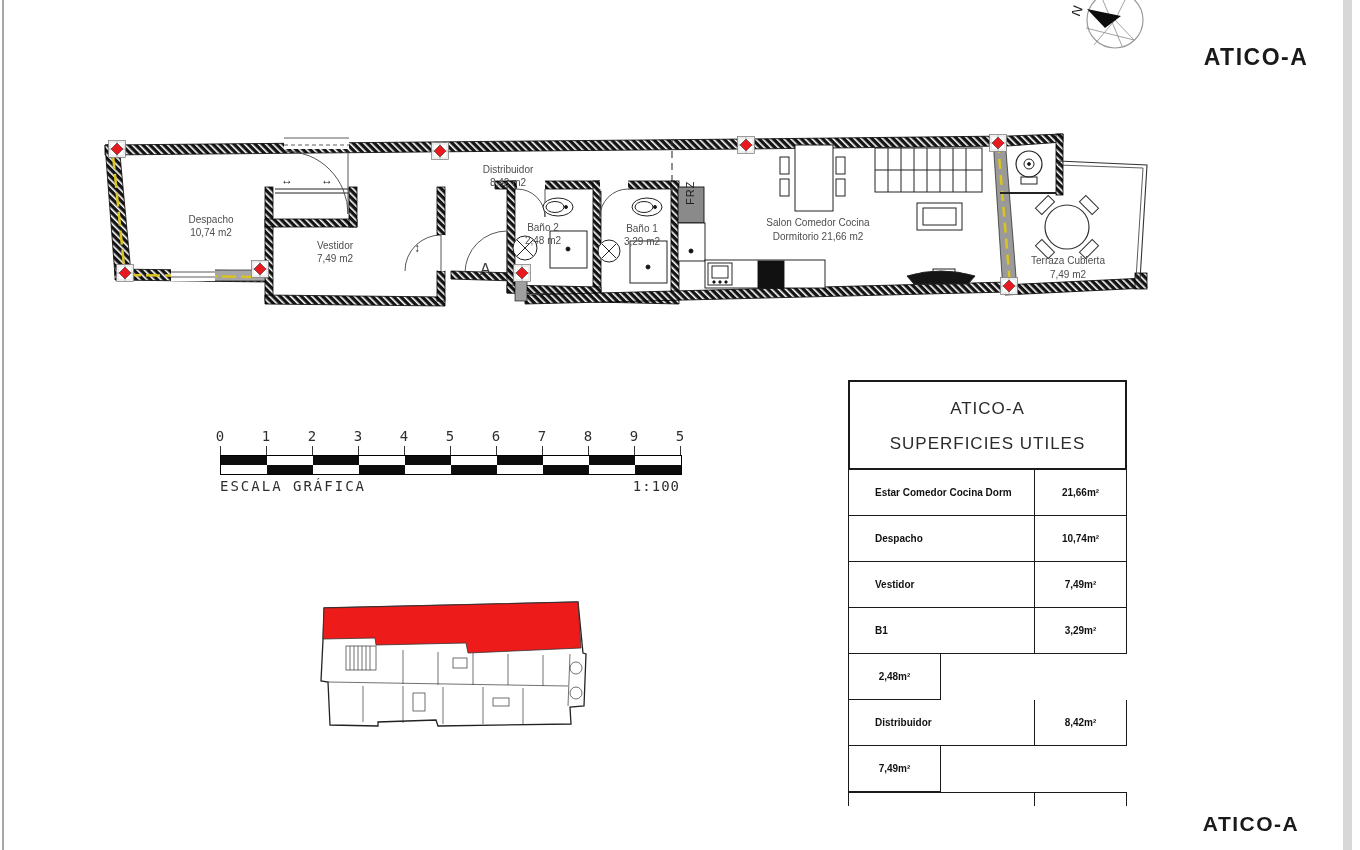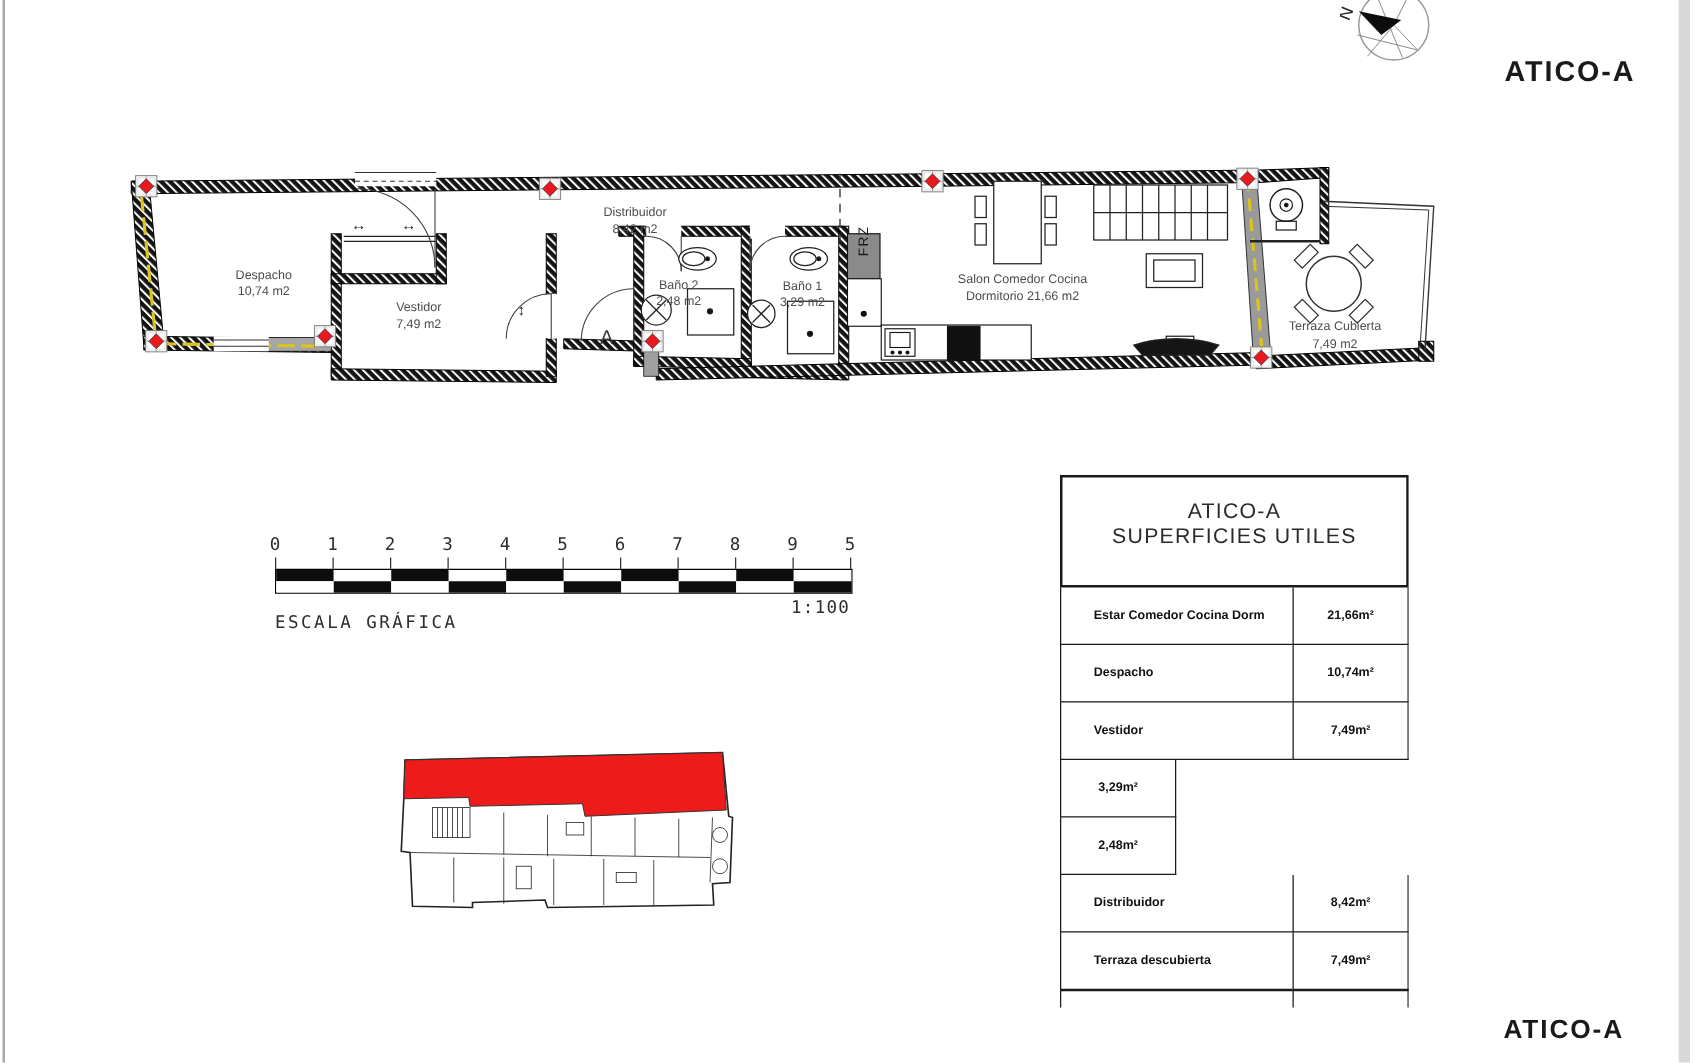--- a/index.html
+++ b/index.html
@@ -16,28 +16,28 @@
   
   .scale-area{left:220px;top:426px;width:470px;height:75px;color:#2e2e2e;
               font-family:"DejaVu Sans Mono",monospace;}
   .sb-num{position:absolute;top:2px;width:30px;text-align:center;font-size:14px;}
   .sb-tick{position:absolute;top:20px;width:1px;height:9px;background:#333;}
   .sb-bar{position:absolute;left:0;top:29px;width:460px;border:1px solid #000;}
   .sb-row{display:flex;height:9px;}
   .sb-cell{width:46px;height:9px;}
   .sb-cell.b{background:#0d0d0d;}
   .sb-cell.w{background:#ffffff;}
-  .sb-label{position:absolute;top:64px;font-size:14px;letter-spacing:2px;}
+  .sb-label{position:absolute;top:52px;font-size:14px;letter-spacing:2px;}
   .sb-ratio{position:absolute;left:398px;width:62px;top:52px;text-align:right;font-size:14px;letter-spacing:1px;}
   
   .areas-table{left:848px;top:380px;width:279px;height:470px;overflow:hidden;}
   .thead{box-sizing:border-box;width:279px;height:90px;border:2px solid #1a1a1a;
          text-align:center;color:#2b2b2b;}
   .thead .t1{margin-top:17px;font-size:17px;letter-spacing:1px;}
-  .thead .t2{font-size:17px;letter-spacing:1px;}
+  .thead .t2{margin-top:15px;font-size:17px;letter-spacing:1px;}
   .trow{display:flex;height:46px;}
   .tcell{box-sizing:border-box;border:1px solid #1a1a1a;border-top:none;
          font-size:10px;font-weight:bold;color:#111;line-height:45px;}
   .tlabel{width:186px;padding-left:26px;border-right:none;}
   .tvalue{width:93px;text-align:center;}
   .trow.stub{height:14px;}
   .trow.stub .tcell{border-bottom:none;border-top:1px solid #1a1a1a;}
   svg text{font-family:"Liberation Sans",sans-serif;}
   .room-label{fill:#4d4d4d;font-size:10px;}
 </style>
@@ -349,31 +349,31 @@
       </div>
       <div class="trow">
         <div class="tcell tlabel">Despacho</div>
         <div class="tcell tvalue">10,74m²</div>
       </div>
       <div class="trow">
         <div class="tcell tlabel">Vestidor</div>
         <div class="tcell tvalue">7,49m²</div>
       </div>
       <div class="trow">
+        <div class="tcell tlabel">B1</div>
         <div class="tcell tvalue">3,29m²</div>
       </div>
       <div class="trow">
         <div class="tcell tvalue">2,48m²</div>
       </div>
       <div class="trow">
         <div class="tcell tlabel">Distribuidor</div>
         <div class="tcell tvalue">8,42m²</div>
       </div>
       <div class="trow">
-        <div class="tcell tlabel">Terraza descubierta</div>
         <div class="tcell tvalue">7,49m²</div>
       </div>
       <div class="trow stub">
         <div class="tcell tlabel"></div>
         <div class="tcell tvalue"></div>
       </div>
     </div>
 </div>
 
 <div class="abs big-title title-bottom">ATICO-A</div>

